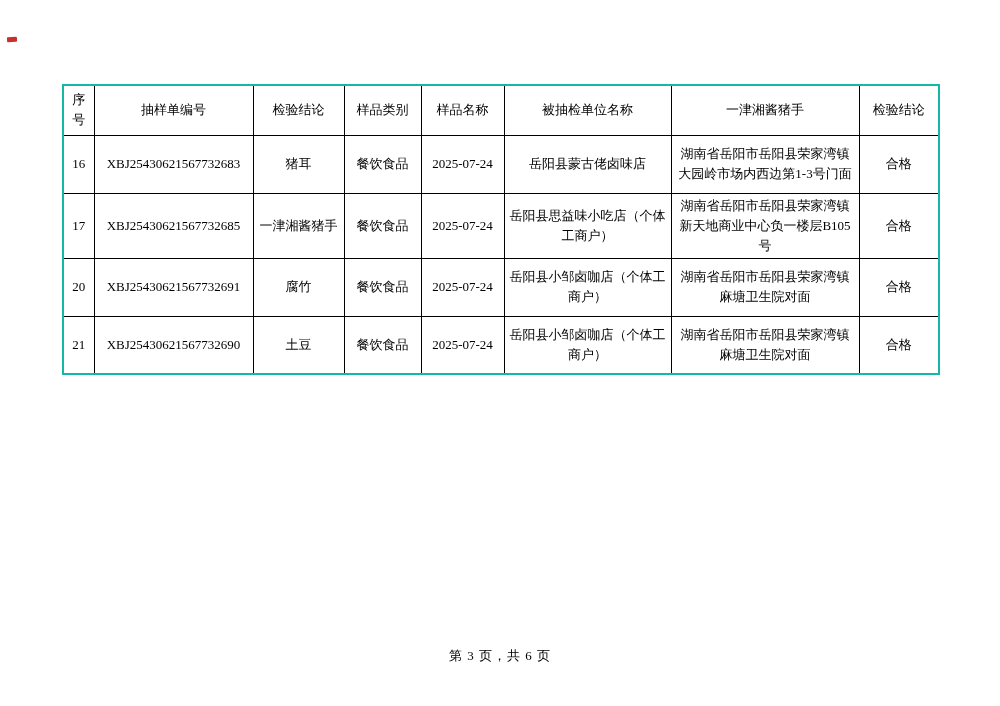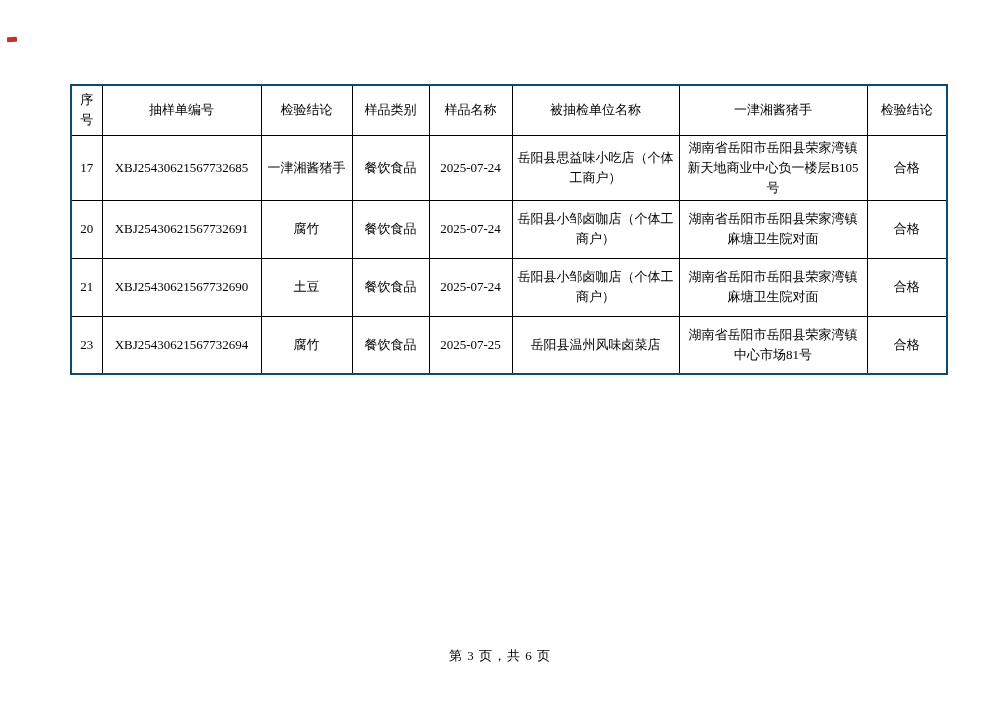--- a/index.html
+++ b/index.html
@@ -20,26 +20,26 @@
     left: 7px;
     top: 37px;
     width: 10px;
     height: 5px;
     background: #c9302c;
     border-radius: 1px;
     transform: rotate(-3deg);
   }
   table.results {
     position: absolute;
-    left: 70px;
+    left: 62px;
     top: 84px;
     width: 876px;
     border-collapse: collapse;
     table-layout: fixed;
-    border: 2px solid #0c4a6e;
+    border: 2px solid #14b8a6;
   }
   table.results th,
   table.results td {
     border: 1px solid #000000;
     text-align: center;
     vertical-align: middle;
     font-size: 13px;
     font-weight: normal;
     padding: 2px 5px;
     line-height: 1.55;
@@ -82,20 +82,30 @@
       <th>检验结论</th>
       <th>样品类别</th>
       <th>样品名称</th>
       <th>被抽检单位名称</th>
       <th>一津湘酱猪手</th>
       <th>检验结论</th>
     </tr>
   </thead>
   <tbody>
     <tr>
+      <td>16</td>
+      <td>XBJ25430621567732683</td>
+      <td>猪耳</td>
+      <td>餐饮食品</td>
+      <td>2025-07-24</td>
+      <td>岳阳县蒙古佬卤味店</td>
+      <td>湖南省岳阳市岳阳县荣家湾镇大园岭市场内西边第1-3号门面</td>
+      <td>合格</td>
+    </tr>
+    <tr>
       <td>17</td>
       <td>XBJ25430621567732685</td>
       <td>一津湘酱猪手</td>
       <td>餐饮食品</td>
       <td>2025-07-24</td>
       <td>岳阳县思益味小吃店（个体工商户）</td>
       <td>湖南省岳阳市岳阳县荣家湾镇新天地商业中心负一楼层B105号</td>
       <td>合格</td>
     </tr>
     <tr>
@@ -111,26 +121,16 @@
     <tr>
       <td>21</td>
       <td>XBJ25430621567732690</td>
       <td>土豆</td>
       <td>餐饮食品</td>
       <td>2025-07-24</td>
       <td>岳阳县小邹卤咖店（个体工商户）</td>
       <td>湖南省岳阳市岳阳县荣家湾镇麻塘卫生院对面</td>
       <td>合格</td>
     </tr>
-    <tr>
-      <td>23</td>
-      <td>XBJ25430621567732694</td>
-      <td>腐竹</td>
-      <td>餐饮食品</td>
-      <td>2025-07-25</td>
-      <td>岳阳县温州风味卤菜店</td>
-      <td>湖南省岳阳市岳阳县荣家湾镇中心市场81号</td>
-      <td>合格</td>
-    </tr>
   </tbody>
 </table>
 
 <div class="page-footer">第 3 页，共 6 页</div>
 
 </body></html>

